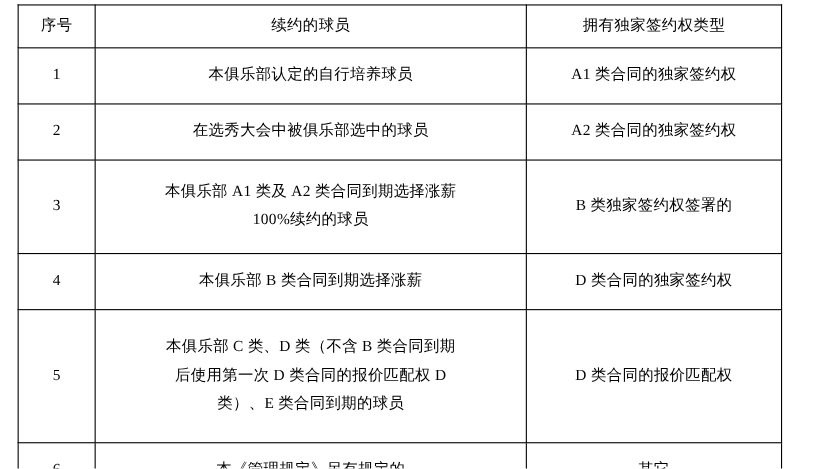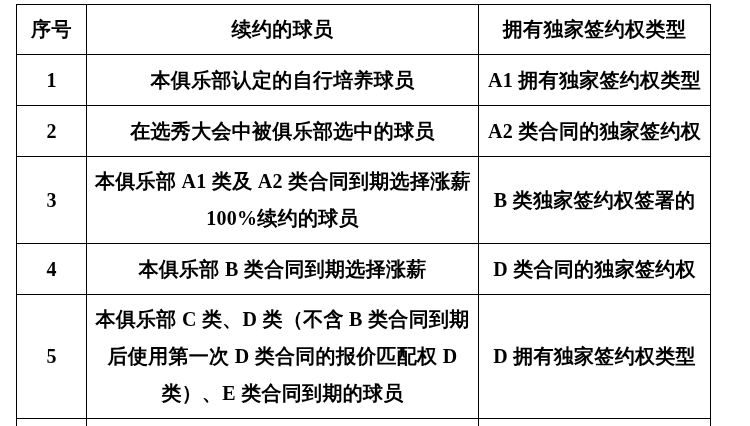--- a/index.html
+++ b/index.html
@@ -22,22 +22,22 @@
   }
   table.rules-table {
     border-collapse: collapse;
     width: 694px;
     margin: 4px 0 0 16px;
     table-layout: fixed;
   }
   table.rules-table td,
   table.rules-table th {
     border: 1px solid #000000;
-    font-weight: bold;
-    font-size: 20px;
+    font-weight: normal;
+    font-size: 14px;
     line-height: 1.85;
     vertical-align: middle;
     padding: 6px 8px;
   }
   col.c-index { width: 70px; }
   col.c-type  { width: 392px; }
   col.c-right { width: 232px; }
 
   .hdr-cell {
     text-align: center;
@@ -84,21 +84,21 @@
         <th class="hdr-cell">续约的球员</th>
         <th class="hdr-cell">拥有独家签约权类型</th>
       </tr>
     </thead>
     <tbody>
       <tr class="row-normal">
         <td class="idx-cell">1</td>
         <td class="type-cell">
           <span class="line">本俱乐部认定的自行培养球员</span>
         </td>
-        <td class="right-cell">A1 拥有独家签约权类型</td>
+        <td class="right-cell">A1 类合同的独家签约权</td>
       </tr>
       <tr class="row-normal">
         <td class="idx-cell">2</td>
         <td class="type-cell">
           <span class="line">在选秀大会中被俱乐部选中的球员</span>
         </td>
         <td class="right-cell">A2 类合同的独家签约权</td>
       </tr>
       <tr class="row-tall">
         <td class="idx-cell">3</td>
@@ -115,21 +115,21 @@
         </td>
         <td class="right-cell">D 类合同的独家签约权</td>
       </tr>
       <tr class="row-xtall">
         <td class="idx-cell">5</td>
         <td class="type-cell">
           <span class="line">本俱乐部 C 类、D 类（不含 B 类合同到期</span>
           <span class="line">后使用第一次 D 类合同的报价匹配权 D</span>
           <span class="line">类）、E 类合同到期的球员</span>
         </td>
-        <td class="right-cell">D 拥有独家签约权类型</td>
+        <td class="right-cell">D 类合同的报价匹配权</td>
       </tr>
       <tr class="row-normal">
         <td class="idx-cell">6</td>
         <td class="type-cell">
           <span class="line">本《管理规定》另有规定的</span>
         </td>
         <td class="right-cell">其它</td>
       </tr>
     </tbody>
   </table>

